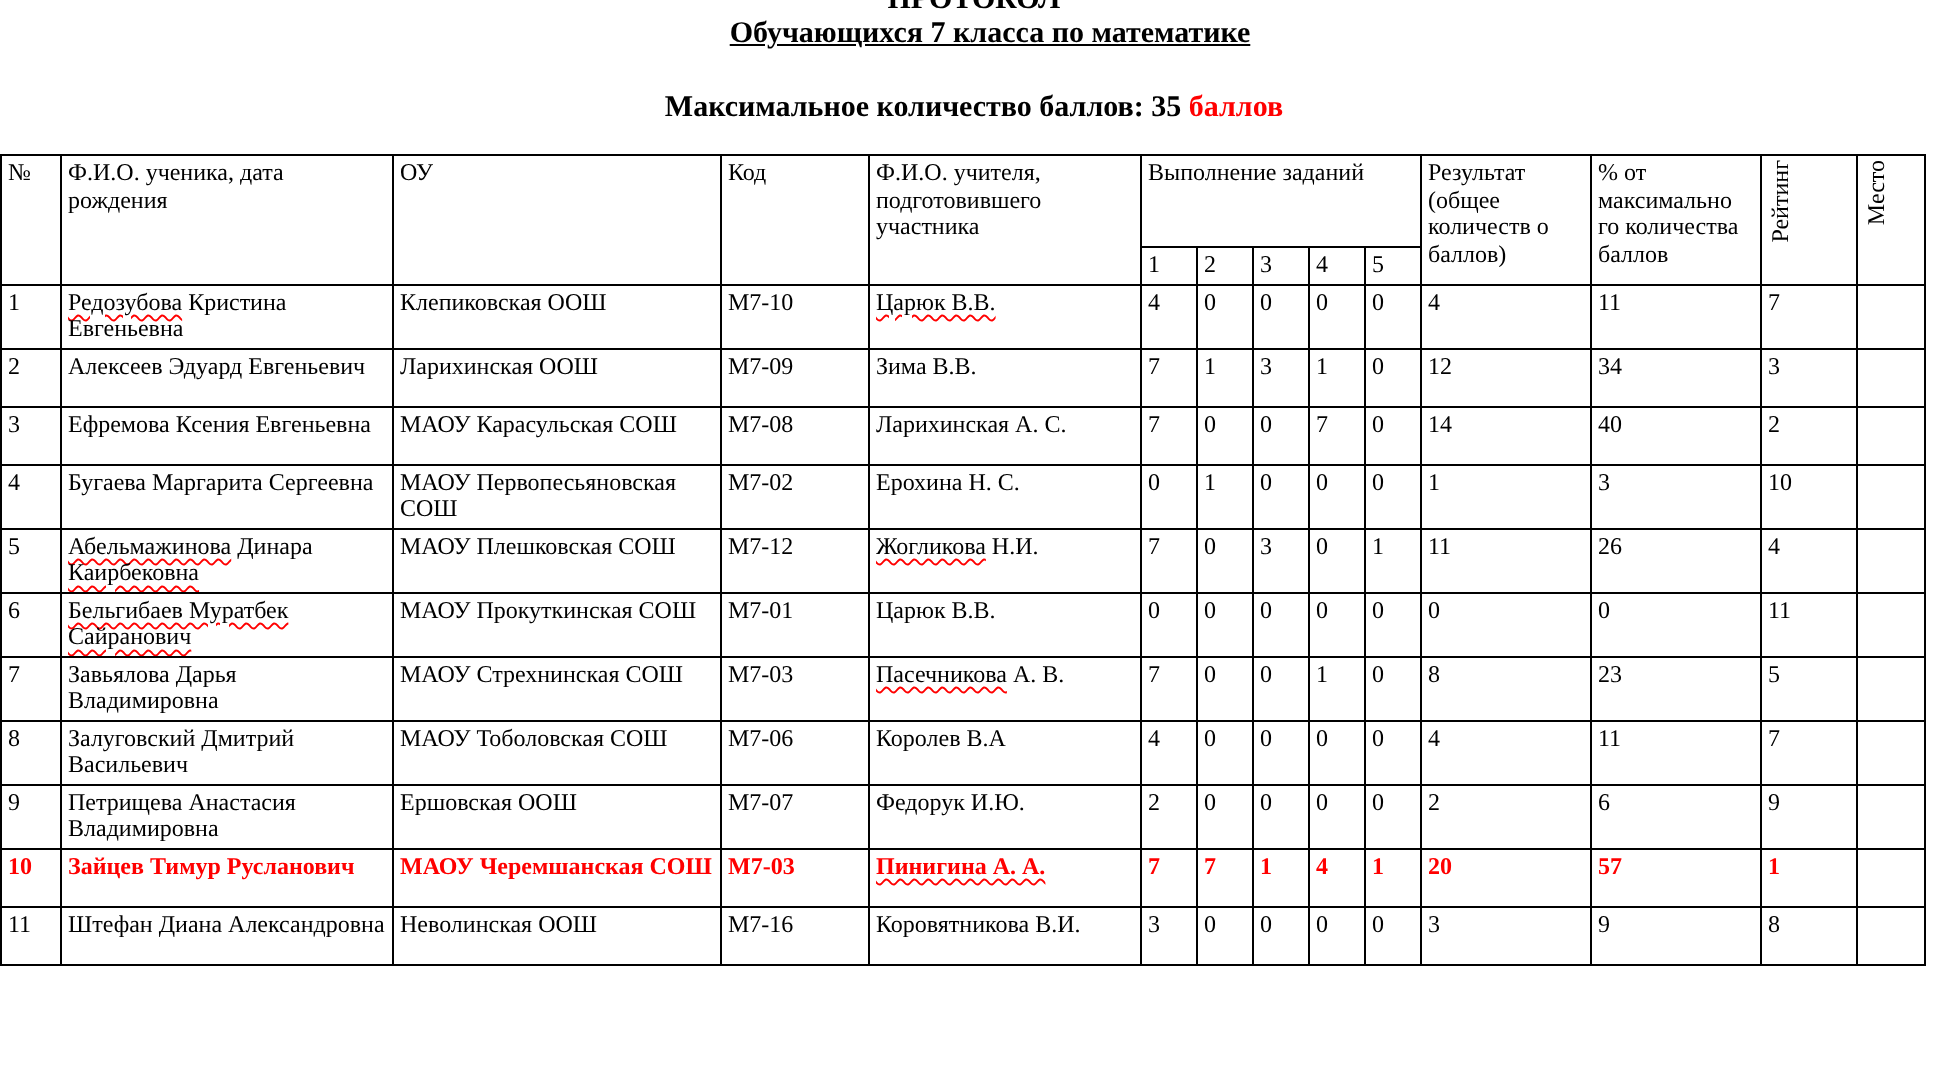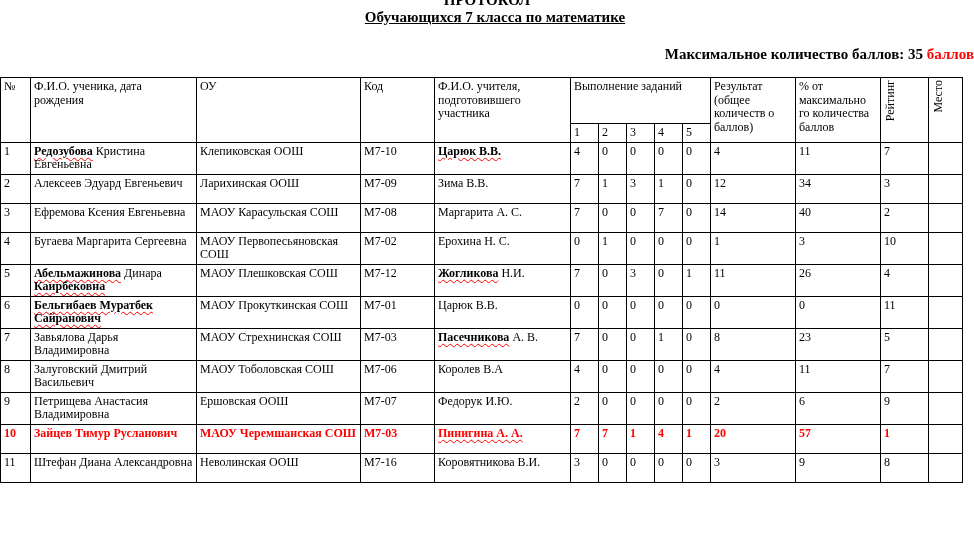--- a/index.html
+++ b/index.html
@@ -5,40 +5,40 @@
   * { box-sizing: border-box; }
   html, body { margin: 0; padding: 0; background: #ffffff; }
   body {
     width: 974px; height: 534px; overflow: hidden;
     font-family: "Liberation Serif", "DejaVu Serif", serif;
     color: #000000;
   }
   .doc-header { margin-top: -8px; text-align: center; font-weight: bold; font-size: 15px; line-height: 17px; }
   .doc-header .wrap-line { max-width: 920px; margin: 0 auto; }
   .u { text-decoration: underline; margin-left: 16px; }
-  .max-line { margin-top: 20px; text-align: right; font-weight: bold; font-size: 15px; }
+  .max-line { margin-top: 20px; text-align: center; font-weight: bold; font-size: 15px; }
   .red-text { color: #ff0000; }
 
   table.protocol {
     border-collapse: collapse; table-layout: fixed; width: 962px;
     margin-top: 14px; font-size: 12px; line-height: 13.5px;
   }
   table.protocol th, table.protocol td {
     border: 1px solid #000; padding: 2px 3px; vertical-align: top;
     text-align: left; font-weight: normal; overflow: hidden; word-wrap: break-word;
   }
   tr.main-h th { height: 46px; }
   tr.sub-h th { height: 18px; }
   tbody td { height: 29px; }
   th.vert-th { vertical-align: middle; text-align: center; padding: 1px; }
   .vert {
     display: inline-block; writing-mode: vertical-rl; transform: rotate(180deg);
     white-space: nowrap; font-size: 12px;
   }
-  .sp { text-decoration: underline wavy #ff0000; text-decoration-thickness: 1px; text-underline-offset: 2px; font-weight: bold; }
+  .sp { text-decoration: underline wavy #ff0000; text-decoration-thickness: 1px; text-underline-offset: 2px; }
   tr.hl td { color: #ff0000; font-weight: bold; }
   tr.hl .sp { text-decoration-color: #ff0000; }
 </style>
 </head>
 <body>
 
 <div class="doc-header">
   <div>ПРОТОКОЛ</div>
   <div class="u">Обучающихся 7 класса по математике</div>
 </div>
@@ -116,21 +116,21 @@
         <td>12</td>
         <td>34</td>
         <td>3</td>
         <td></td>
       </tr>
       <tr>
         <td>3</td>
         <td>Ефремова Ксения Евгеньевна</td>
         <td>МАОУ Карасульская СОШ</td>
         <td>М7-08</td>
-        <td>Маргарита А. С.</td>
+        <td>Ларихинская А. С.</td>
         <td>7</td>
         <td>0</td>
         <td>0</td>
         <td>7</td>
         <td>0</td>
         <td>14</td>
         <td>40</td>
         <td>2</td>
         <td></td>
       </tr>

